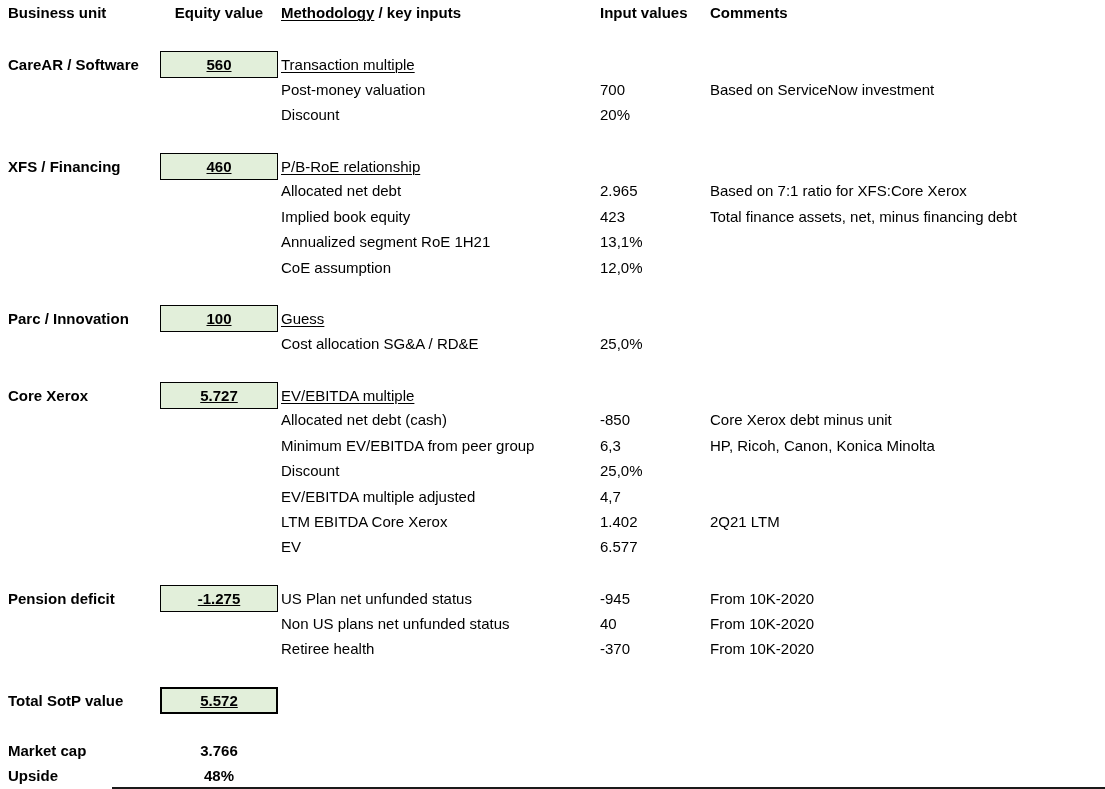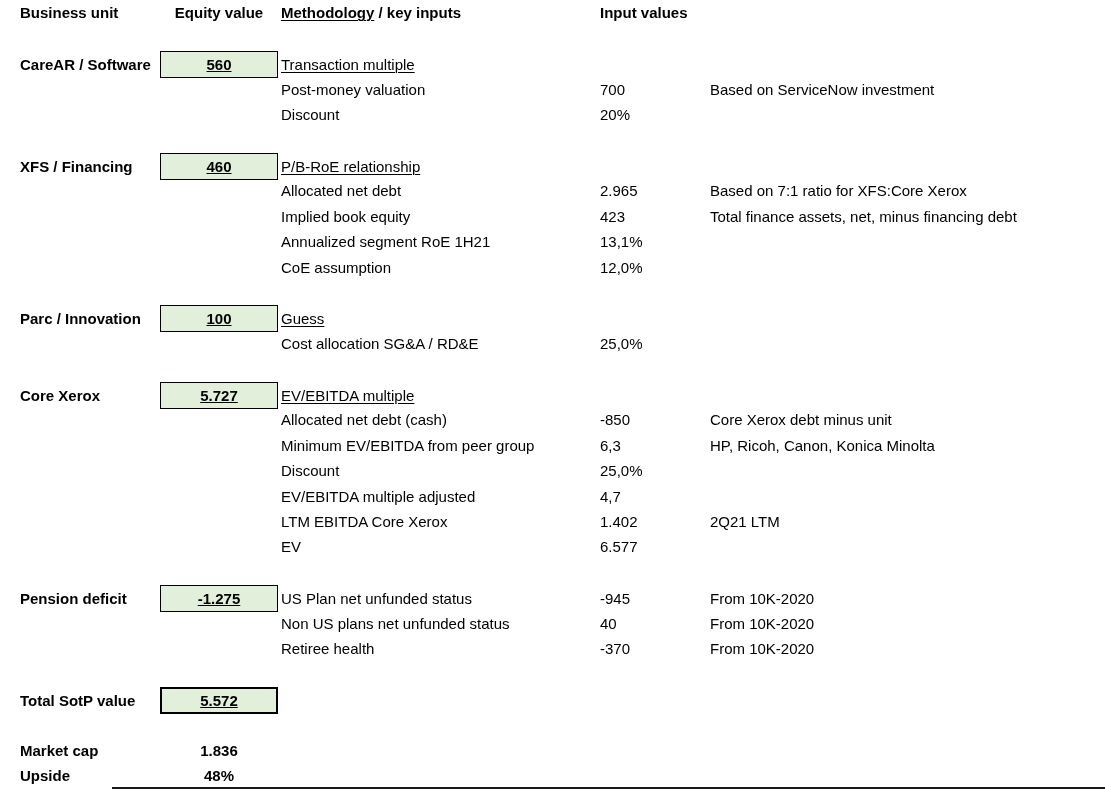--- a/index.html
+++ b/index.html
@@ -10,21 +10,21 @@
     font-family:"Liberation Sans", sans-serif;
     font-size:15px; color:#000;
     overflow:hidden;
   }
   .row {
     display:grid;
     grid-template-columns:160px 118px 322px 97px 1fr;
     height:25.45px;
     align-items:center;
   }
-  .c1 { grid-column:1; padding-left:20px; }
+  .c1 { grid-column:1; padding-left:8px; }
   .c2 { grid-column:2; }
   .c3 { grid-column:3; padding-left:3px; }
   .c4 { grid-column:4; padding-right:2px; white-space:nowrap; }
   .c5 { grid-column:5; padding-left:13px; white-space:nowrap; }
   .b  { font-weight:bold; }
   .u  { text-decoration:underline; text-decoration-thickness:1px; text-underline-offset:2px; }
   .center { text-align:center; }
   .box {
     height:27px; box-sizing:border-box;
     background:var(--box-fill,#E2EFDA);
@@ -41,20 +41,21 @@
 </head>
 <body>
 
 <div class="sheet">
 
   <div class="row">
     <div class="c1 b">Business unit</div>
     <div class="c2 b center">Equity value</div>
     <div class="c3 b"><span class="u">Methodology</span><span> / key inputs</span></div>
     <div class="c4 b">Input values</div>
+    <div class="c5 b">Comments</div>
   </div>
 
   <div class="row"></div>
 
   <div class="row">
     <div class="c1 b">CareAR / Software</div>
     <div class="c2">
         <div class="box">560</div>
       </div>
     <div class="c3 u">Transaction multiple</div>
@@ -198,21 +199,21 @@
     <div class="c1 b">Total SotP value</div>
     <div class="c2">
         <div class="box thick">5.572</div>
       </div>
   </div>
 
   <div class="row"></div>
 
   <div class="row">
     <div class="c1 b">Market cap</div>
-    <div class="c2 b center">1.836</div>
+    <div class="c2 b center">3.766</div>
   </div>
 
   <div class="row">
     <div class="c1 b">Upside</div>
     <div class="c2 b center">48%</div>
   </div>
 
   <div class="bottom-rule"></div>
 </div>
 

